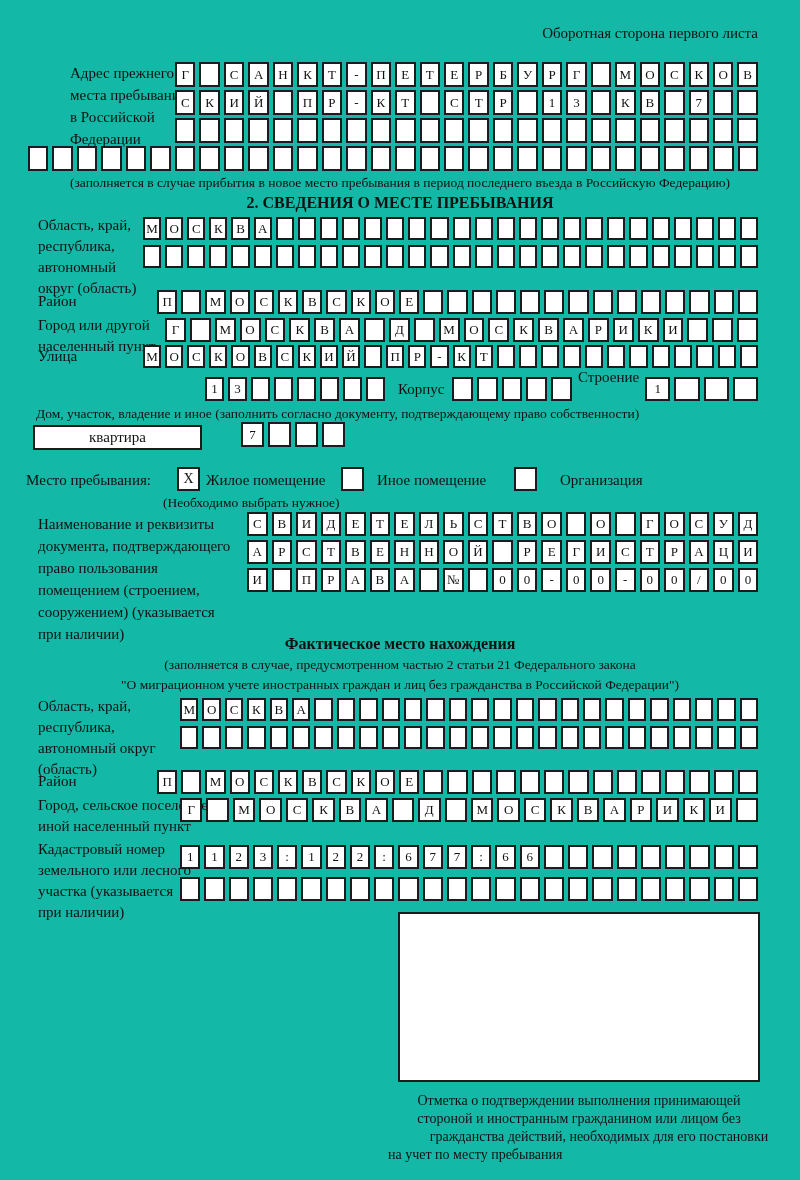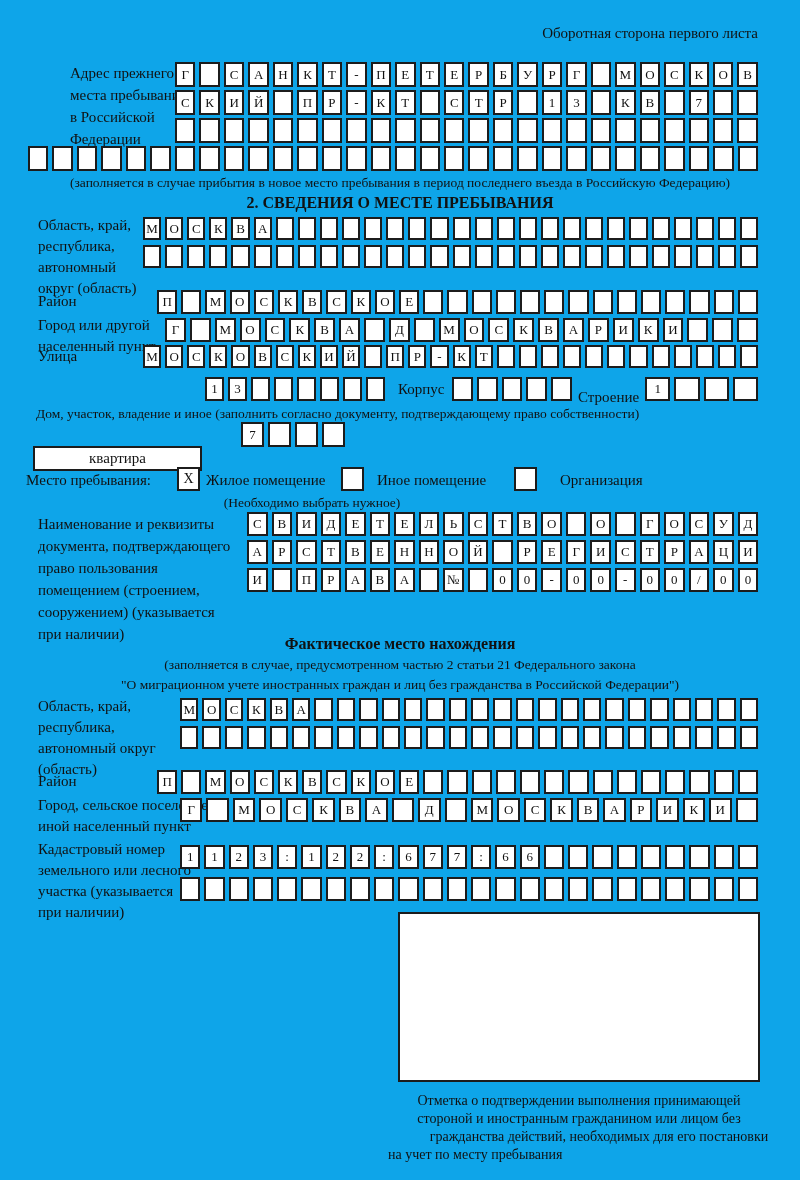--- a/index.html
+++ b/index.html
@@ -1,18 +1,18 @@
 <!DOCTYPE html>
 <html><head>
 <meta charset="utf-8">
 <style>
   *{box-sizing:border-box;margin:0;padding:0}
   html,body{background:#fff}
   body{font-family:"Liberation Serif", "DejaVu Serif", serif;color:#111}
-  .sheet{position:relative;width:800px;height:1180px;background:#0ea5e9;overflow:hidden}
+  .sheet{position:relative;width:800px;height:1180px;background:#14b8a6;overflow:hidden}
   .t{position:absolute;white-space:nowrap;font-size:15px;line-height:1.25;color:#111}
   .t.small{font-size:13.5px}
   .t.b{font-weight:bold}
   .t.cfull{left:0;right:0;text-align:center}
   .cellrow{position:absolute;display:flex;gap:4px}
   .cell{flex:1 1 0;min-width:0;border:2px solid #1c1c1c;background:#fff;display:flex;
         align-items:center;justify-content:center;font-size:13px;overflow:hidden}
   .wbox{position:absolute;border:2px solid #1c1c1c;background:#fff;display:flex;
         align-items:center;justify-content:center;font-size:15px}
   .chk{position:absolute;width:23px;height:24px;border:2px solid #1c1c1c;background:#fff;
@@ -310,45 +310,45 @@
       <span class="cell"></span>
     </div>
   <div class="t" style="left:398px;top:380px">Корпус</div>
   <div class="cellrow" style="left:452px;top:377px;width:120px;height:24px">
       <span class="cell"></span>
       <span class="cell"></span>
       <span class="cell"></span>
       <span class="cell"></span>
       <span class="cell"></span>
     </div>
-  <div class="t" style="left:578px;top:388px">Строение</div>
+  <div class="t" style="left:578px;top:368px">Строение</div>
   <div class="cellrow" style="left:645px;top:377px;width:113px;height:24px">
       <span class="cell">1</span>
       <span class="cell"></span>
       <span class="cell"></span>
       <span class="cell"></span>
     </div>
   <div class="t small" style="left:36px;top:406px">Дом, участок, владение и иное (заполнить согласно документу, подтверждающему право собственности)</div>
 
-  <div class="wbox" style="left:33px;top:446px;width:169px;height:25px">квартира</div>
+  <div class="wbox" style="left:33px;top:425px;width:169px;height:25px">квартира</div>
   <div class="cellrow" style="left:241px;top:422px;width:104px;height:25px">
       <span class="cell">7</span>
       <span class="cell"></span>
       <span class="cell"></span>
       <span class="cell"></span>
     </div>
 
   <div class="t" style="left:26px;top:471px">Место пребывания:</div>
   <div class="chk" style="left:177px;top:467px">X</div>
   <div class="t" style="left:206px;top:471px">Жилое помещение</div>
   <div class="chk" style="left:341px;top:467px"></div>
   <div class="t" style="left:377px;top:471px">Иное помещение</div>
   <div class="chk" style="left:514px;top:467px"></div>
   <div class="t" style="left:560px;top:471px">Организация</div>
-  <div class="t small" style="left:147px;top:495px;width:330px;text-align:center">(Необходимо выбрать нужное)</div>
+  <div class="t small" style="left:163px;top:495px;width:330px;text-align:left">(Необходимо выбрать нужное)</div>
 
   <div class="t" style="left:38px;top:515px">Наименование и реквизиты</div>
   <div class="t" style="left:38px;top:537px">документа, подтверждающего</div>
   <div class="t" style="left:38px;top:559px">право пользования</div>
   <div class="t" style="left:38px;top:581px">помещением (строением,</div>
   <div class="t" style="left:38px;top:603px">сооружением) (указывается</div>
   <div class="t" style="left:38px;top:625px">при наличии)</div>
   <div class="cellrow" style="left:247px;top:512px;width:511px;height:24px">
       <span class="cell">С</span>
       <span class="cell">В</span>

